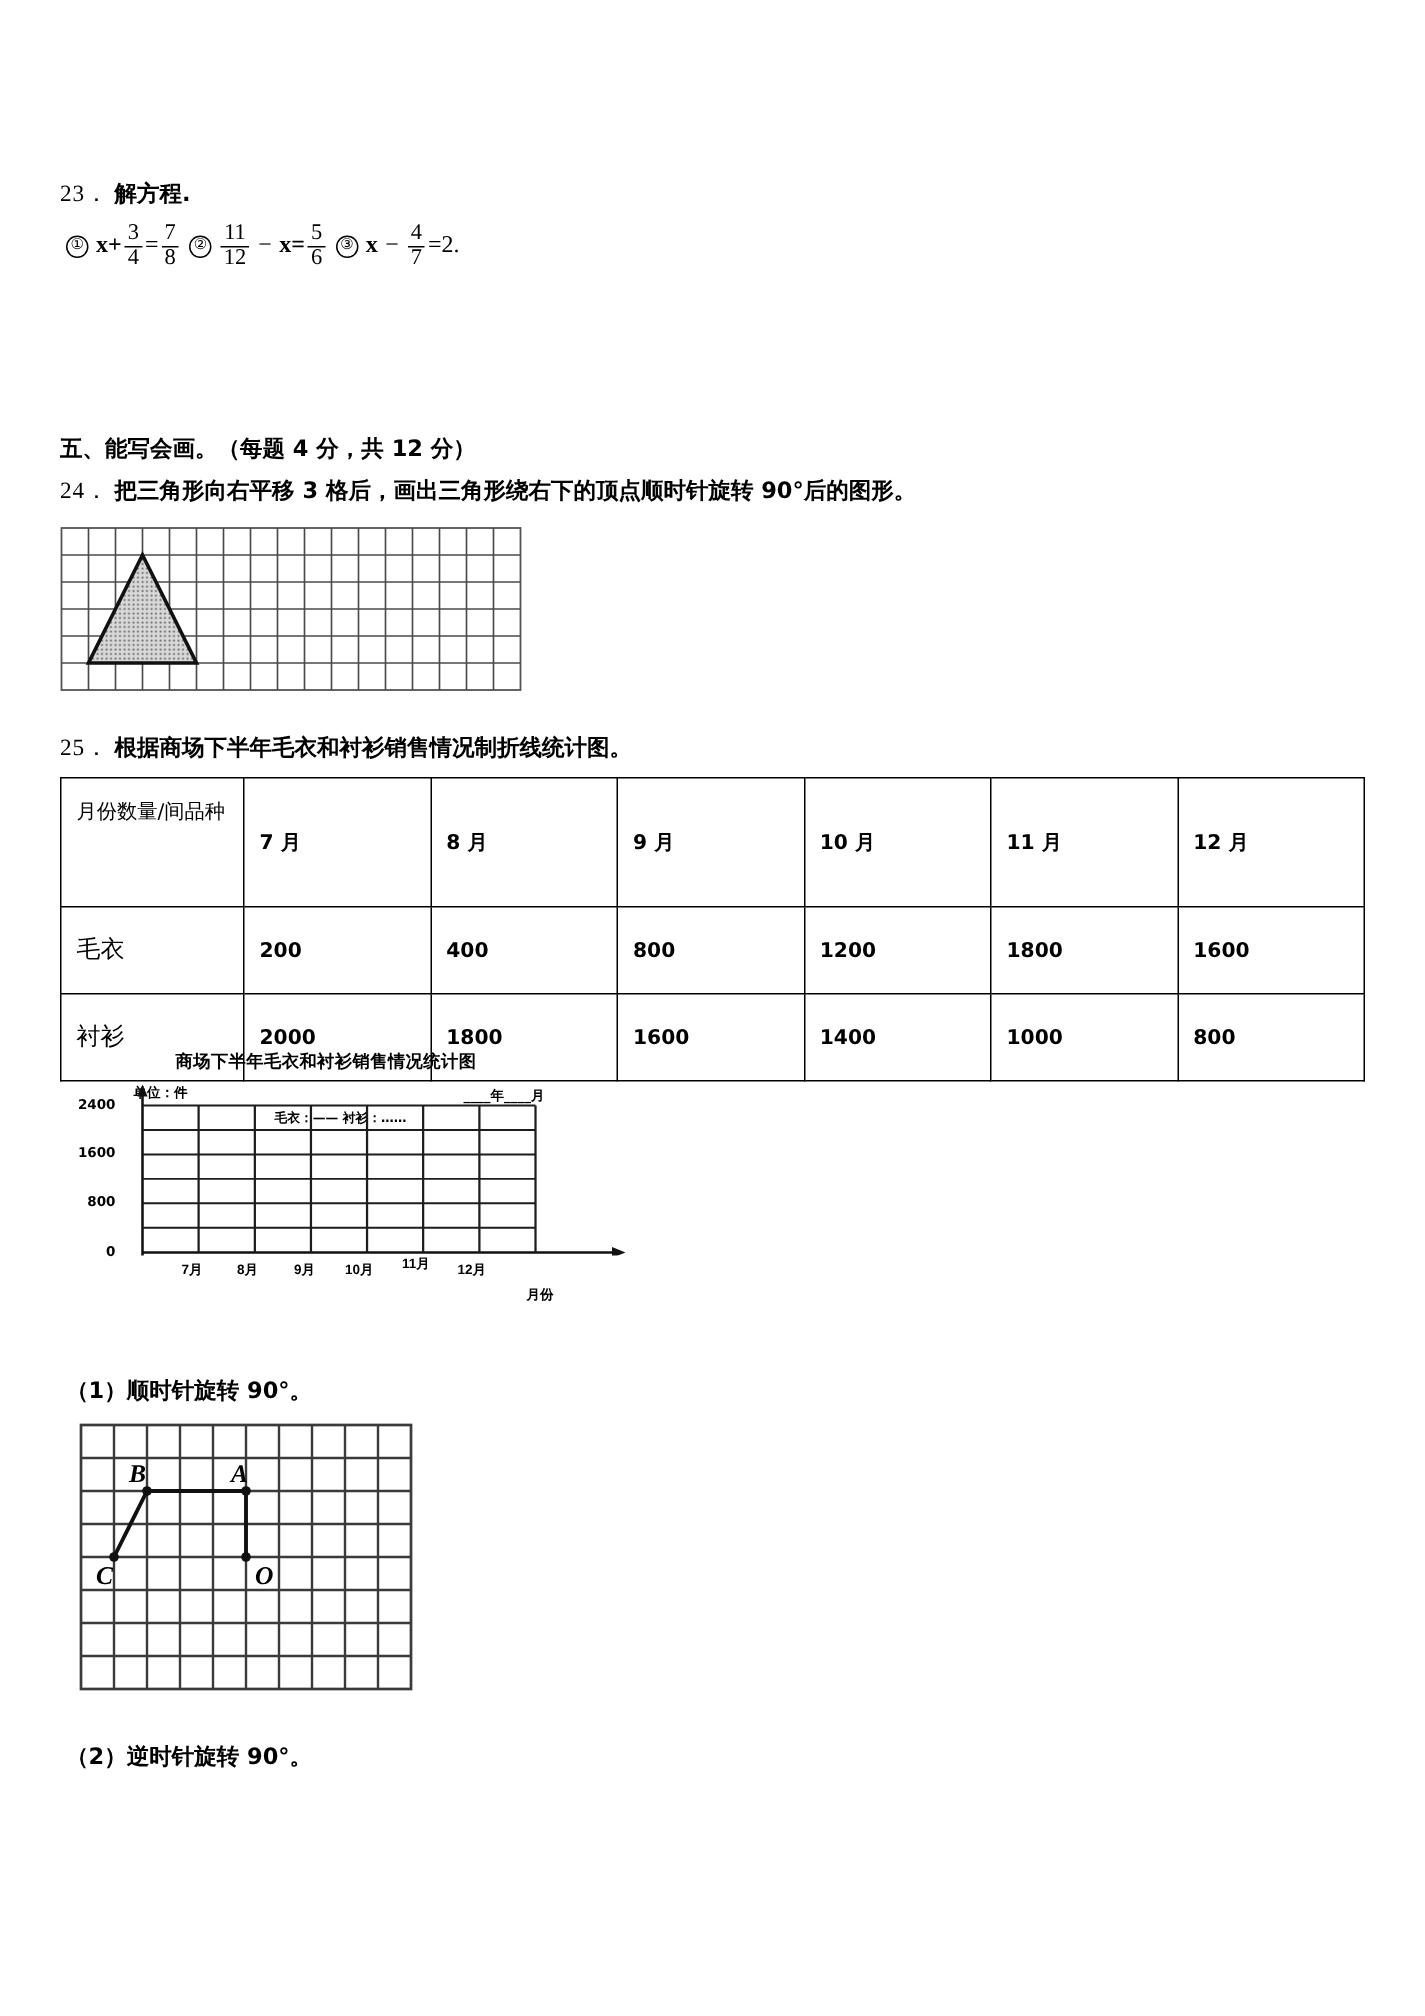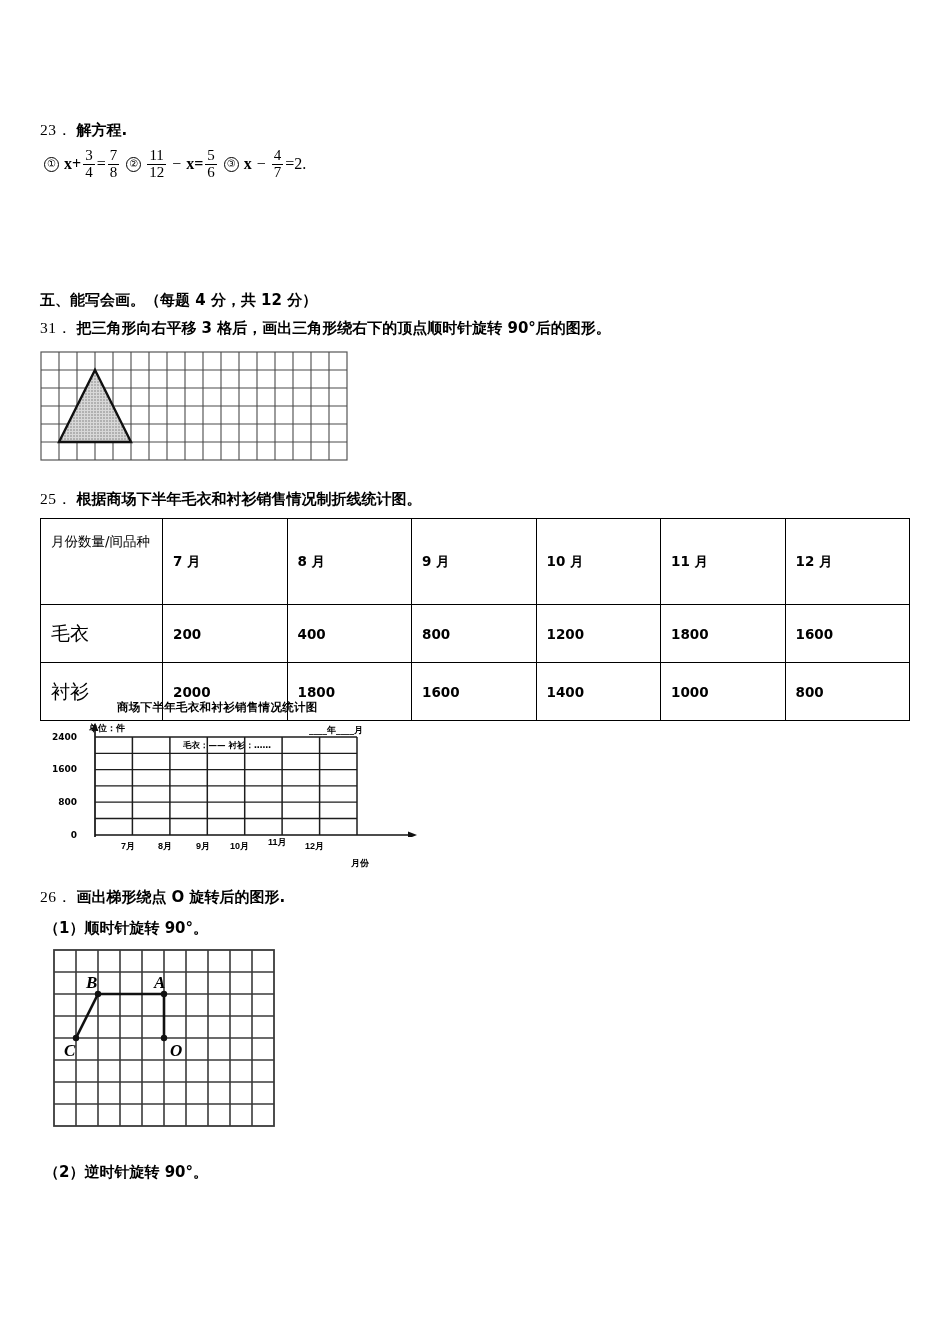--- a/index.html
+++ b/index.html
@@ -103,21 +103,21 @@
     margin-left: 40px;
   }
   .tbl td.hdr-first {
     font-weight: normal;
     font-size: 13.5px;
     line-height: 1.85;
     vertical-align: top;
     padding-top: 10px;
   }
   .tbl tr.hdr td { height: 86px; }
-  .tbl td.rowlabel { font-weight: normal; font-size: 19px; }
+  .tbl td.rowlabel { font-weight: normal; font-size: 16px; }
   .col-first { width: 122px; }
 
   
   .chartbox {
     position: absolute;
     left: 55px;
     top: 700px;
     width: 380px;
     height: 170px;
   }
@@ -239,21 +239,21 @@
       </span>
       <span>=2.</span>
     </span>
   </div>
 
   <div class="q-line" style="left:40px; top:288px;">
     <span class="cn-bold">五、能写会画。（每题 4 分，共 12 分）</span>
   </div>
 
   <div class="q-line" style="left:40px; top:316px;">
-    <span class="qnum">31．</span>
+    <span class="qnum">24．</span>
     <span class="cn-bold">把三角形向右平移 3 格后，画出三角形绕右下的顶点顺时针旋转 90°后的图形。</span>
   </div>
 
   <div class="grid24">
     <svg width="312" height="112" viewBox="0 0 312 112">
       <rect x="1" y="1" width="306" height="108" fill="#ffffff" stroke="#555" stroke-width="1.2"></rect>
       <g stroke="#4a4a4a" stroke-width="1.1">
         <line x1="19" y1="1" x2="19" y2="109"></line>
           <line x1="37" y1="1" x2="37" y2="109"></line>
         <line x1="55" y1="1" x2="55" y2="109"></line>
@@ -364,24 +364,20 @@
 
     <div class="xlab" style="left:66px; top:140px;">7月</div>
     <div class="xlab" style="left:103px; top:140px;">8月</div>
     <div class="xlab" style="left:141px; top:140px;">9月</div>
     <div class="xlab" style="left:175px; top:140px;">10月</div>
     <div class="xlab" style="left:213px; top:136px;">11月</div>
     <div class="xlab" style="left:250px; top:140px;">12月</div>
     <div class="xlab" style="left:296px; top:128px;margin-top:29px;">月份</div>
   </div>
 
-  <div class="q-line" style="left:40px; top:885px;">
-    <span class="qnum">26．</span>
-    <span class="cn-bold">画出梯形绕点 O 旋转后的图形.</span>
-  </div>
 
   <div class="q-line" style="left:44px; top:916px;">
     <span class="cn-bold">（1）顺时针旋转 90°。</span>
   </div>
 
   <div class="grid26">
     <svg width="240" height="190" viewBox="0 0 240 190">
       <rect x="2" y="2" width="220" height="176" fill="#ffffff" stroke="#3a3a3a" stroke-width="1.8"></rect>
       <g stroke="#3a3a3a" stroke-width="1.6">
         <line x1="24" y1="2" x2="24" y2="178"></line>

